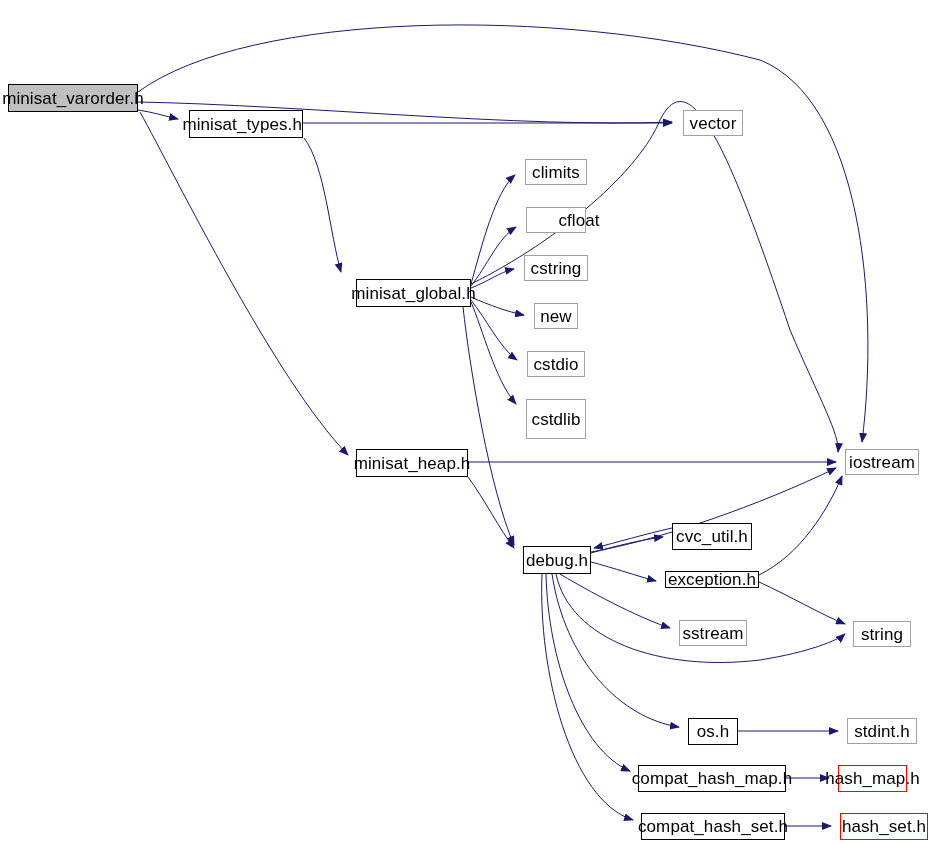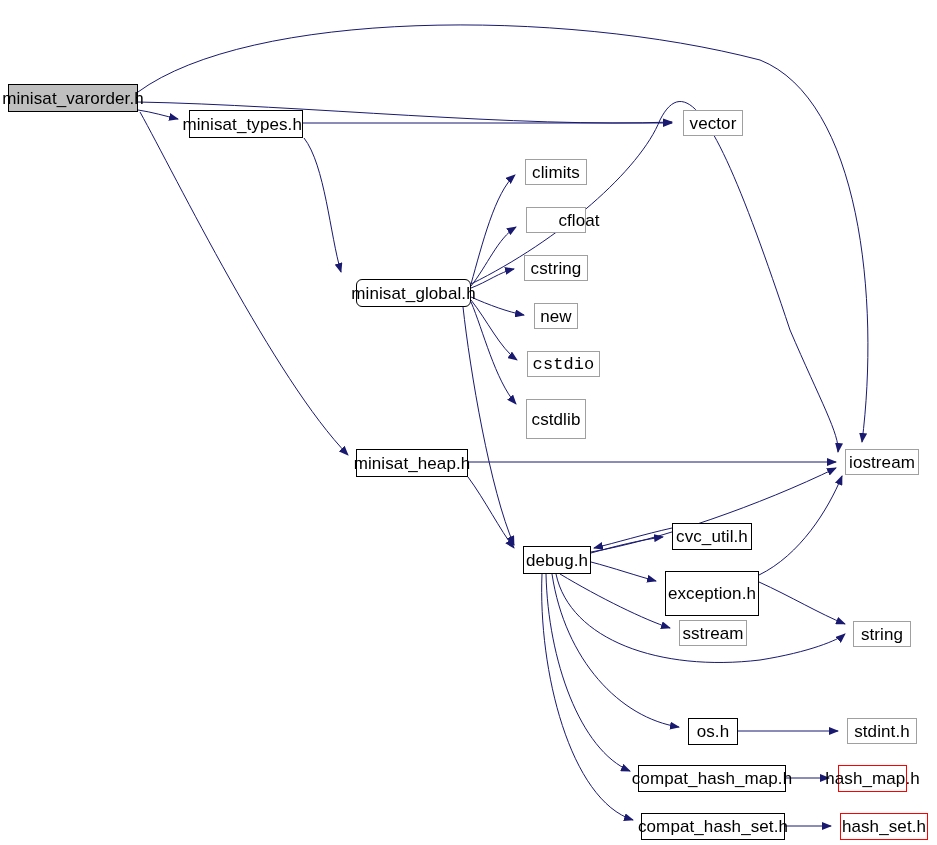--- a/index.html
+++ b/index.html
@@ -108,45 +108,45 @@
       </div>
       <div class="node system" style="left: 525px; top: 159px; width: 62px; height: 26px;">
         <span class="node-label">climits</span>
       </div>
       <div class="node system" style="left: 526px; top: 207px; width: 60px; height: 26px; padding-left: 46px;">
         <span class="node-label">cfloat</span>
       </div>
       <div class="node system" style="left: 524px; top: 255px; width: 64px; height: 26px;">
         <span class="node-label">cstring</span>
       </div>
-      <div class="node local" style="left: 356px; top: 279px; width: 115px; height: 28px; border-radius: 6px;">
+      <div class="node local" style="left: 356px; top: 279px; width: 115px; height: 28px;">
         <span class="node-label">minisat_global.h</span>
       </div>
       <div class="node system" style="left: 534px; top: 303px; width: 44px; height: 26px;">
         <span class="node-label">new</span>
       </div>
-      <div class="node system" style="left: 527px; top: 351px; width: 73px; height: 26px; font-family: Liberation Mono, monospace;">
+      <div class="node system" style="left: 527px; top: 351px; width: 58px; height: 26px;">
         <span class="node-label">cstdio</span>
       </div>
       <div class="node system" style="left: 526px; top: 399px; width: 60px; height: 40px;">
         <span class="node-label">cstdlib</span>
       </div>
       <div class="node local" style="left: 356px; top: 449px; width: 112px; height: 28px;">
         <span class="node-label">minisat_heap.h</span>
       </div>
       <div class="node system" style="left: 845px; top: 449px; width: 74px; height: 26px;">
         <span class="node-label">iostream</span>
       </div>
       <div class="node local" style="left: 672px; top: 523px; width: 80px; height: 27px;">
         <span class="node-label">cvc_util.h</span>
       </div>
       <div class="node local" style="left: 523px; top: 546px; width: 68px; height: 28px;">
         <span class="node-label">debug.h</span>
       </div>
-      <div class="node local" style="left: 665px; top: 571px; width: 94px; height: 45px; align-items: center;">
+      <div class="node local" style="left: 665px; top: 571px; width: 94px; height: 17px; align-items: center;">
         <span class="node-label">exception.h</span>
       </div>
       <div class="node system" style="left: 679px; top: 620px; width: 68px; height: 26px;">
         <span class="node-label">sstream</span>
       </div>
       <div class="node system" style="left: 853px; top: 621px; width: 58px; height: 26px;">
         <span class="node-label">string</span>
       </div>
       <div class="node local" style="left: 688px; top: 718px; width: 50px; height: 27px;">
         <span class="node-label">os.h</span>

